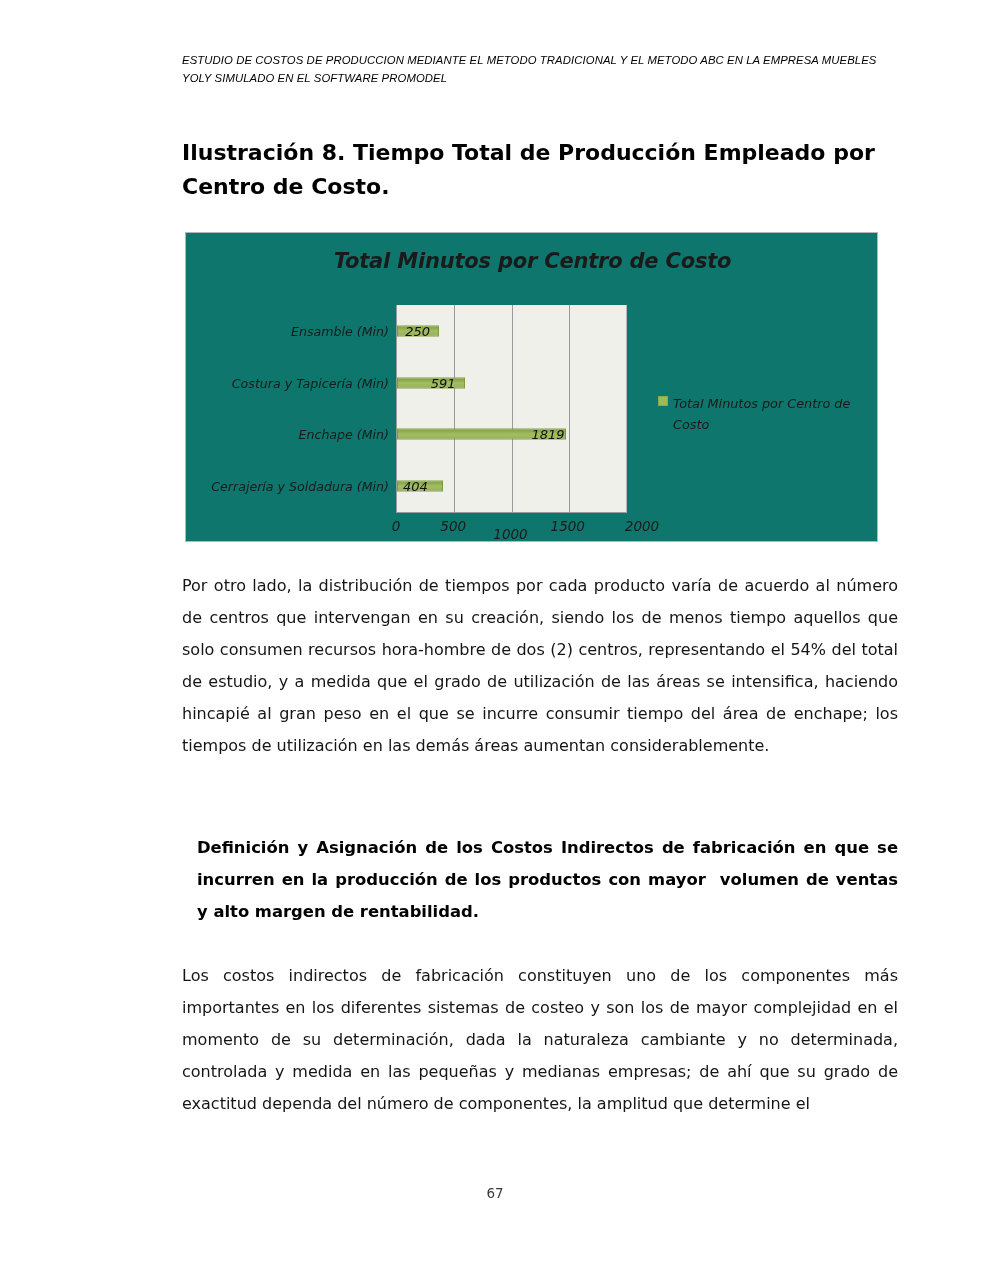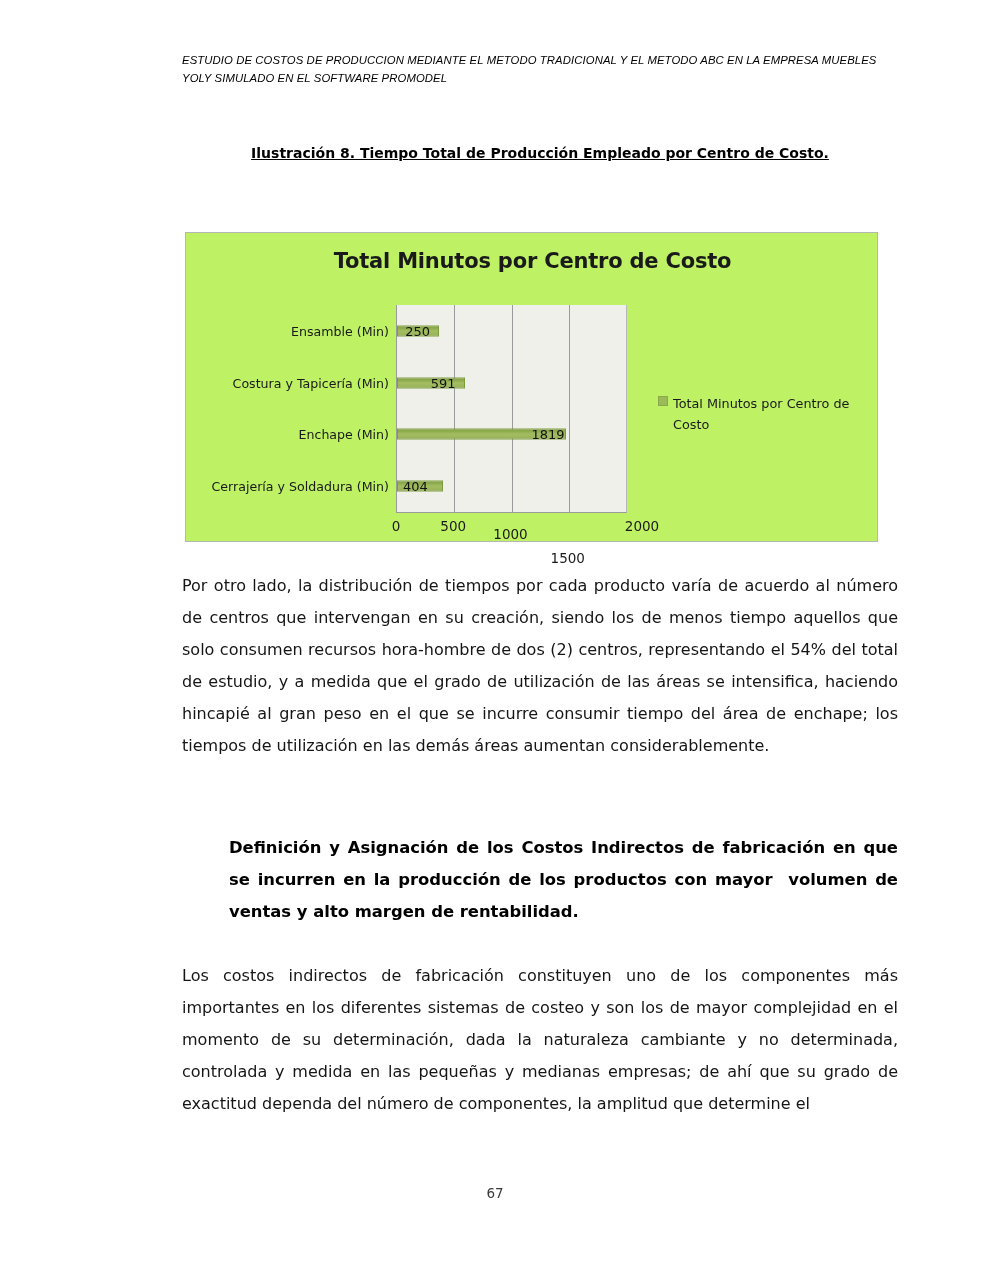--- a/index.html
+++ b/index.html
@@ -35,39 +35,38 @@
     letter-spacing: 0.1px;
     color: #000;
   }
 
   
   .fig-caption {
     position: absolute;
     left: 182px;
     top: 136px;
     width: 716px;
-    text-align: center;
     font-family: "DejaVu Sans", sans-serif;
     font-weight: bold;
-    font-size: 14px;
+    font-size: 22px;
     line-height: 34px;
     color: #000;
-    text-decoration: underline;
   }
 
   
   .chart-frame {
     position: absolute;
     left: 185px;
     top: 232px;
     width: 693px;
     height: 310px;
     border: 1px solid #b6b6b6;
-    background: #bef264;
+    background: #0f766e;
     box-sizing: border-box;
+    font-style: italic;
   }
   .chart-title {
     position: absolute;
     left: 0;
     top: 16px;
     width: 693px;
     text-align: center;
     font-family: "DejaVu Sans", sans-serif;
     font-weight: bold;
     font-size: 21px;
@@ -199,21 +198,20 @@
     color: #000;
   }
   .section-num {
     flex: 0 0 auto;
     width: 84px;
   }
   .section-title {
     flex: 1 1 auto;
     text-align: justify;
     white-space: pre-wrap;
-    margin-left: 32px;
   }
 
   
   .page-number {
     position: absolute;
     left: 0;
     top: 1185px;
     width: 990px;
     text-align: center;
     font-family: "DejaVu Sans", sans-serif;
@@ -257,21 +255,21 @@
           <div class="bar" style="width: 46.258px;"></div>
           <div class="bar-label" style="left: 6px;">404</div>
           <div class="cat-label">Cerrajería y Soldadura (Min)</div>
         </div>
       </div>
 
     <div id="xticks-layer">
         <div class="xtick" style="left: 210px; top: 285px;">0</div>
         <div class="xtick" style="left: 267.25px; top: 285px;">500</div>
         <div class="xtick" style="left: 324.5px; top: 285px; margin-top: 8px;">1000</div>
-        <div class="xtick" style="left: 381.75px; top: 285px; margin-top: 32px;">1500</div>
+        <div class="xtick" style="left: 381.75px; top: 285px;">1500</div>
         <div class="xtick" style="left: 456px; top: 285px;">2000</div>
       </div>
 
     <div class="legend">
       <span class="legend-swatch"></span>
       <div class="legend-text">Total Minutos por Centro de Costo</div>
     </div>
 
   </div>
 

